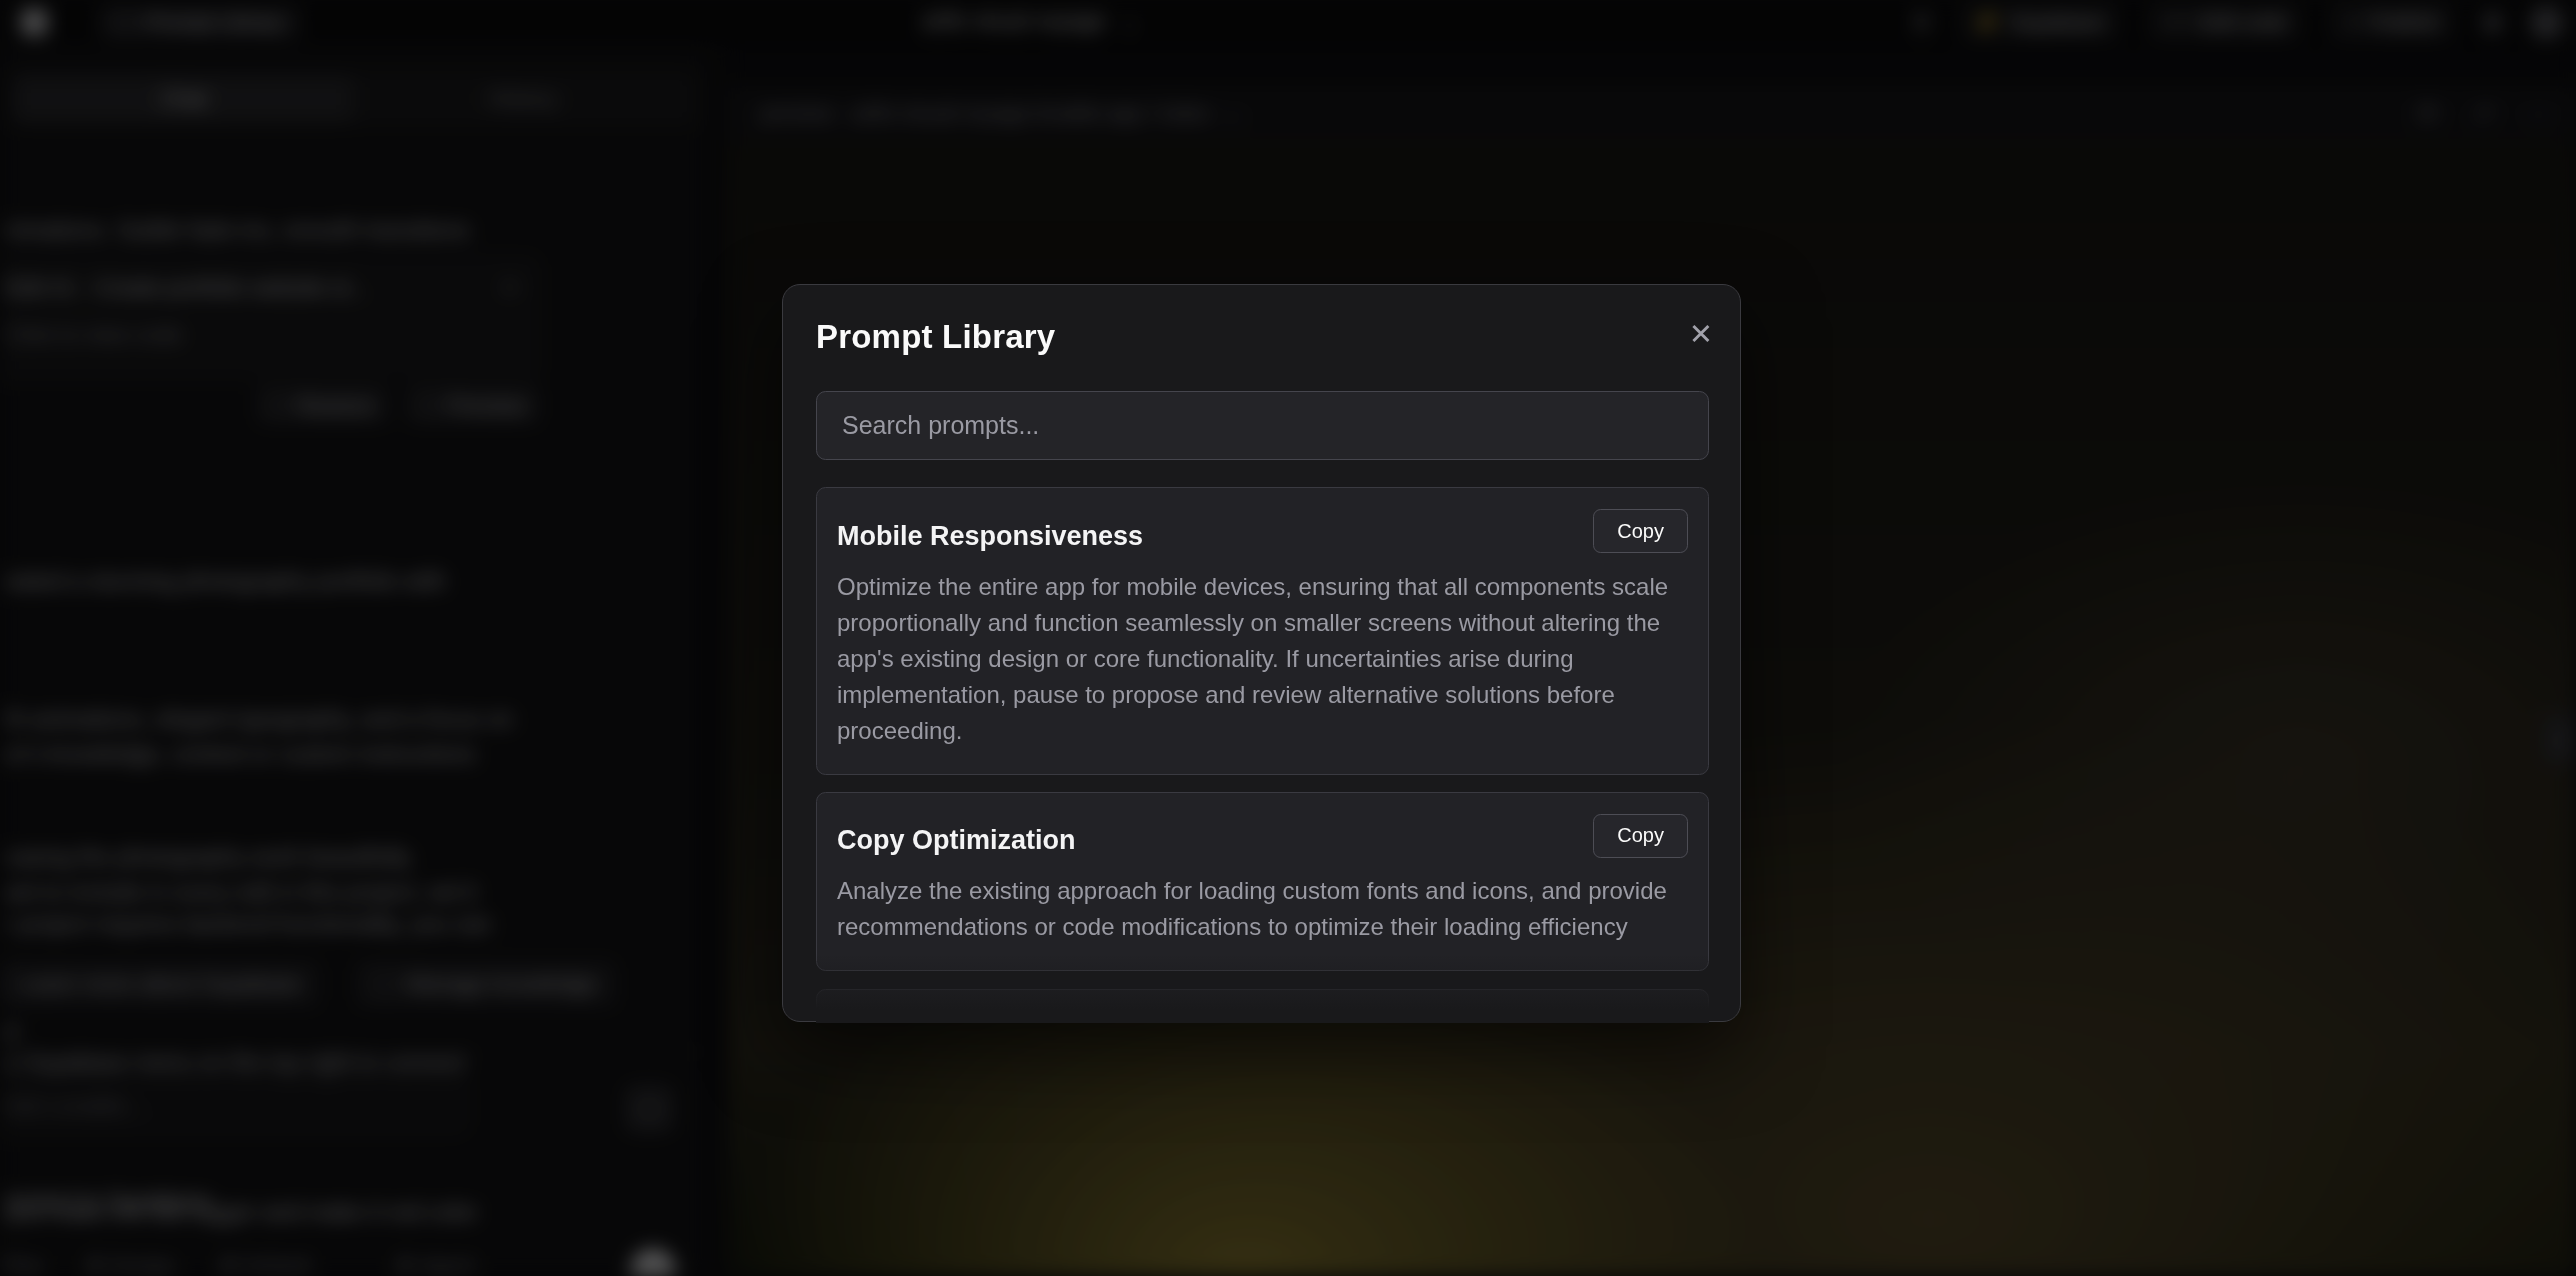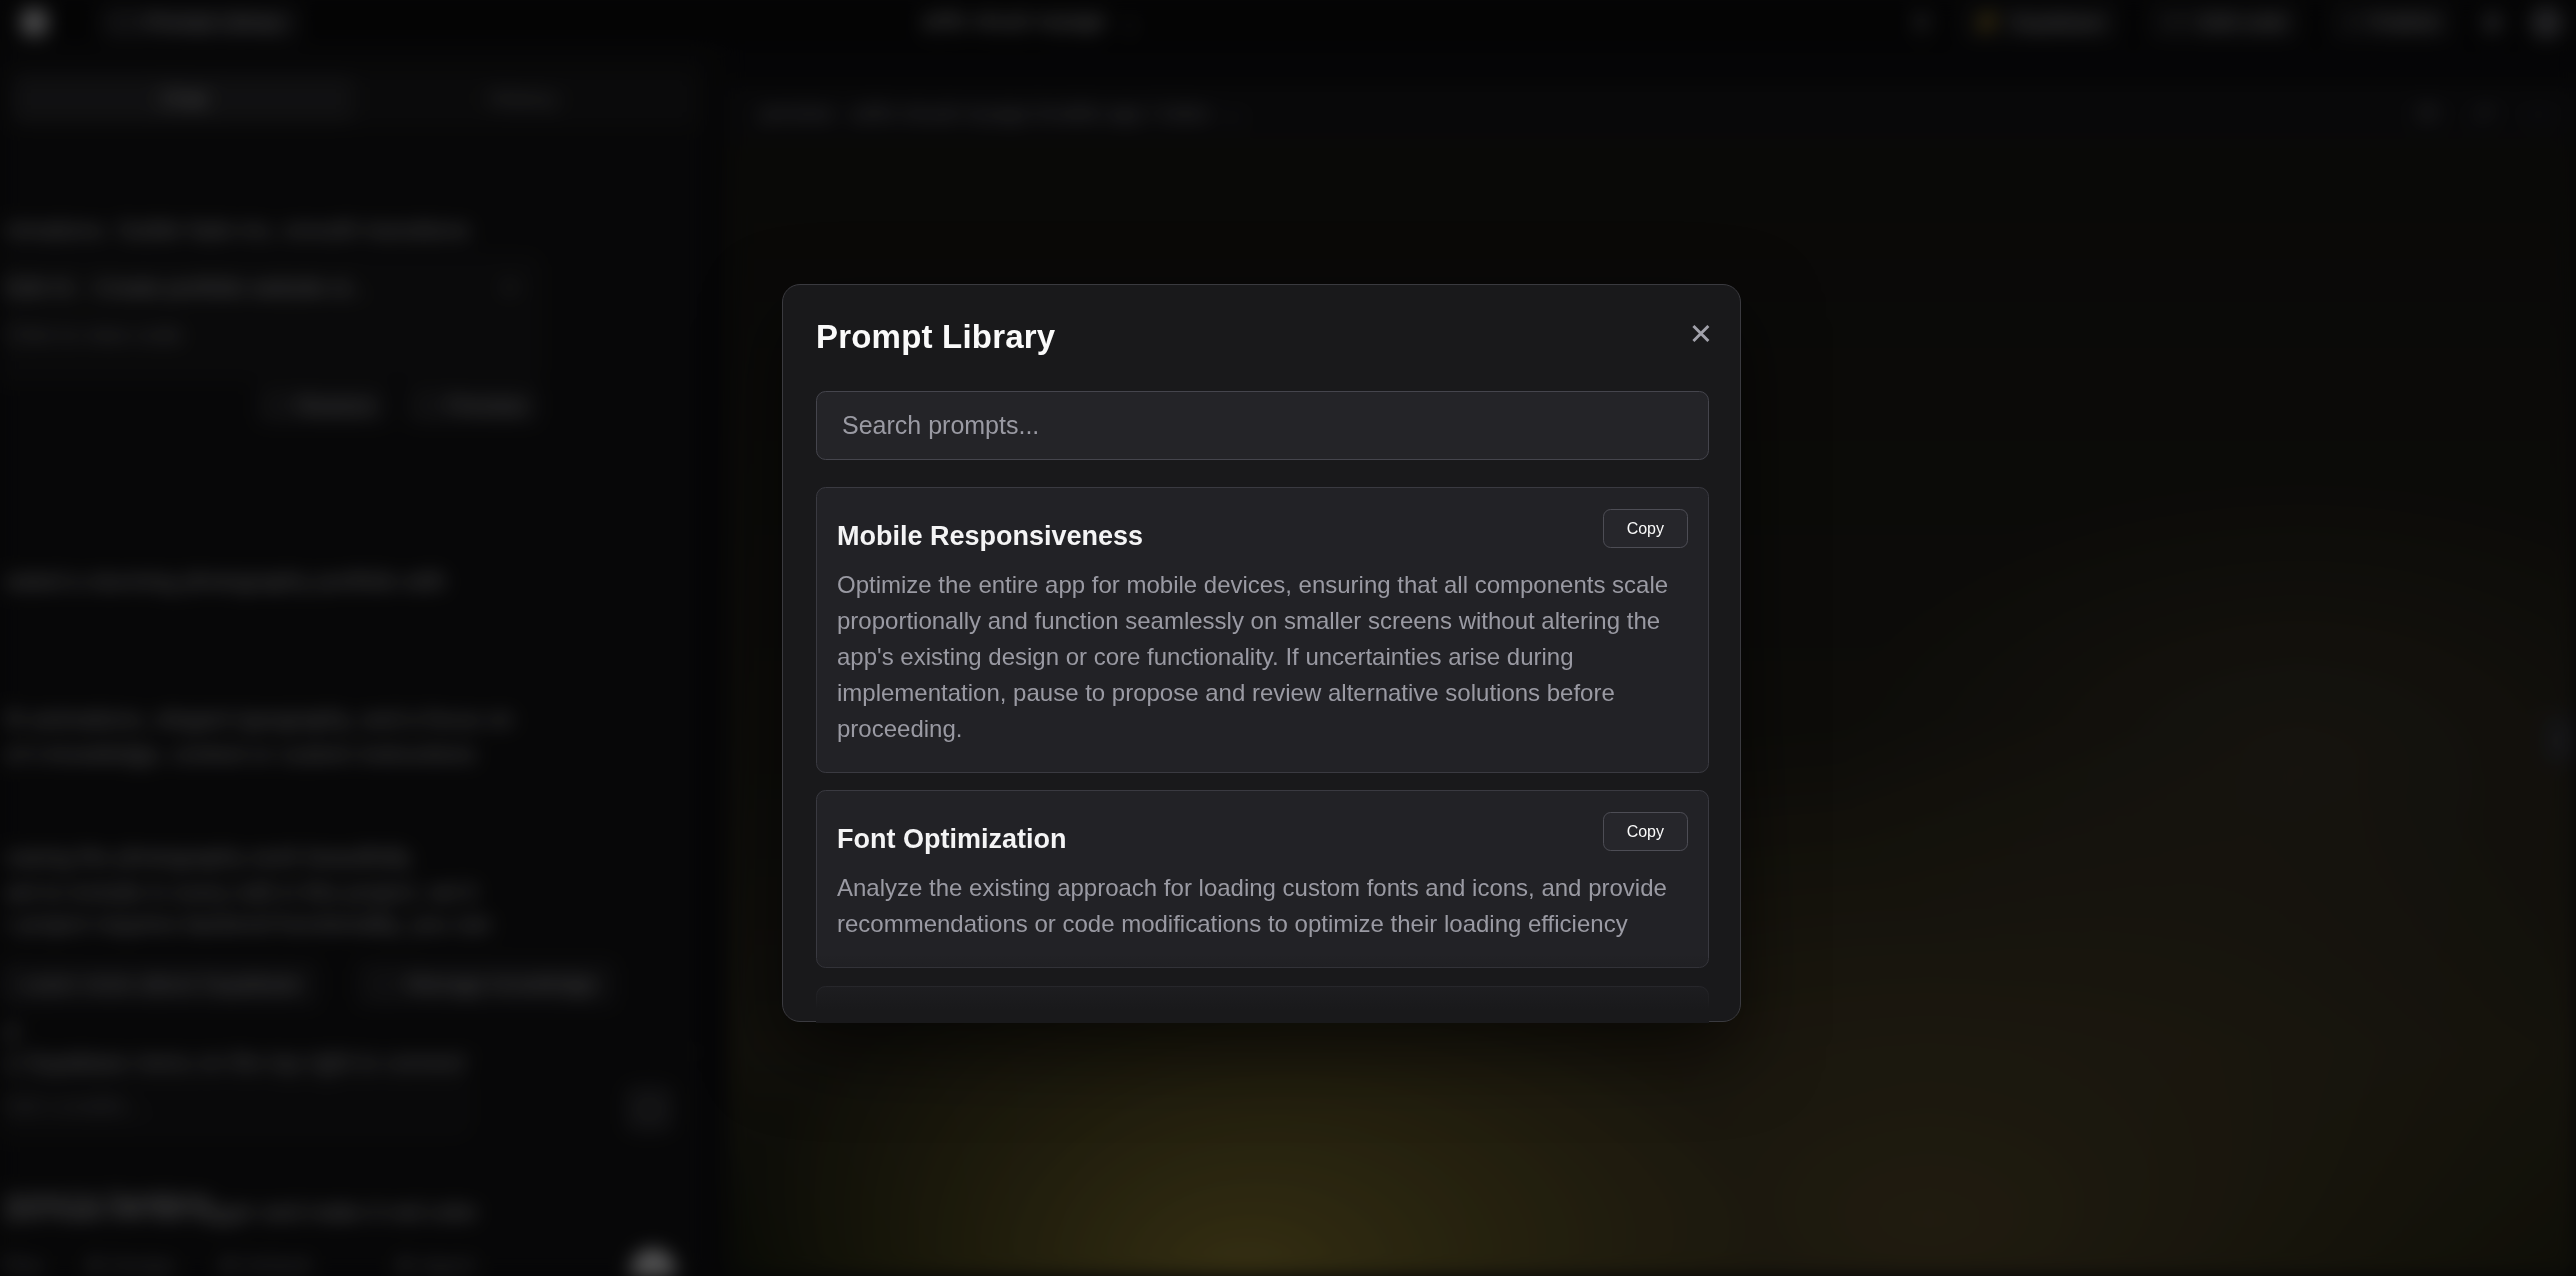--- a/index.html
+++ b/index.html
@@ -68,21 +68,21 @@
   
   .modal{position:absolute;left:782px;top:284px;width:959px;height:738px;background:#19191b;border:1px solid #3a3a3f;border-radius:18px;box-shadow:0 29px 77px rgba(0,0,0,0.6);}
   .modal-title{position:absolute;left:33px;top:33px;font-size:33px;font-weight:600;color:#fafafa;letter-spacing:0.2px;}
   .modal-close{position:absolute;right:27px;top:35px;font-size:29px;color:#a1a1aa;line-height:1;cursor:default;}
   .modal-search{position:absolute;left:33px;right:33px;top:106px;width:893px;height:69px;background:#242428;border:1px solid #45454d;border-radius:9.6px;color:#e4e4e7;font-size:25px;padding:0 25px;outline:none;}
   .modal-search::placeholder{color:#9a9aa3;}
   .prompt-list{position:absolute;left:33px;top:202px;width:893px;height:536px;overflow:hidden;}
   .prompt-card{position:relative;background:#222226;border:1px solid #3a3a41;border-radius:9.6px;padding:21px 20px 25px;margin-bottom:17.3px;}
   .pc-head{display:flex;align-items:flex-start;justify-content:space-between;}
   .pc-title{font-size:27px;font-weight:600;color:#f4f4f5;margin-top:11.6px;}
-  .copy-btn{font-size:16px;color:#fafafa;background:#26262b;border:1px solid #4d4d55;border-radius:7.7px;padding:9.6px 23px;}
+  .copy-btn{font-size:20px;color:#fafafa;background:#26262b;border:1px solid #4d4d55;border-radius:7.7px;padding:9.6px 23px;}
   .pc-body{margin-top:15.4px;font-size:24px;line-height:36px;color:#9a9aa3;}
   .prompt-card.peek{height:116px;background:#232327;}
   .list-fade{position:absolute;left:-3.9px;right:-3.9px;bottom:0;height:69px;background:linear-gradient(180deg,rgba(25,25,27,0) 0%,#19191b 80%);}
 </style>
 </head>
 <body>
 
 <div class="screen">
 
   <div class="backdrop">
@@ -237,21 +237,21 @@
       <div class="prompt-card">
         <div class="pc-head">
           <div class="pc-title">Mobile Responsiveness</div>
           <button class="copy-btn">Copy</button>
         </div>
         <div class="pc-body">Optimize the entire app for mobile devices, ensuring that all components scale proportionally and function seamlessly on smaller screens without altering the app's existing design or core functionality. If uncertainties arise during implementation, pause to propose and review alternative solutions before proceeding.</div>
       </div>
 
       <div class="prompt-card">
         <div class="pc-head">
-          <div class="pc-title">Font Optimization</div>
+          <div class="pc-title">Copy Optimization</div>
           <button class="copy-btn">Copy</button>
         </div>
         <div class="pc-body">Analyze the existing approach for loading custom fonts and icons, and provide recommendations or code modifications to optimize their loading efficiency</div>
       </div>
 
       <div class="prompt-card peek"></div>
 
       <div class="list-fade"></div>
     </div>
   </div>

